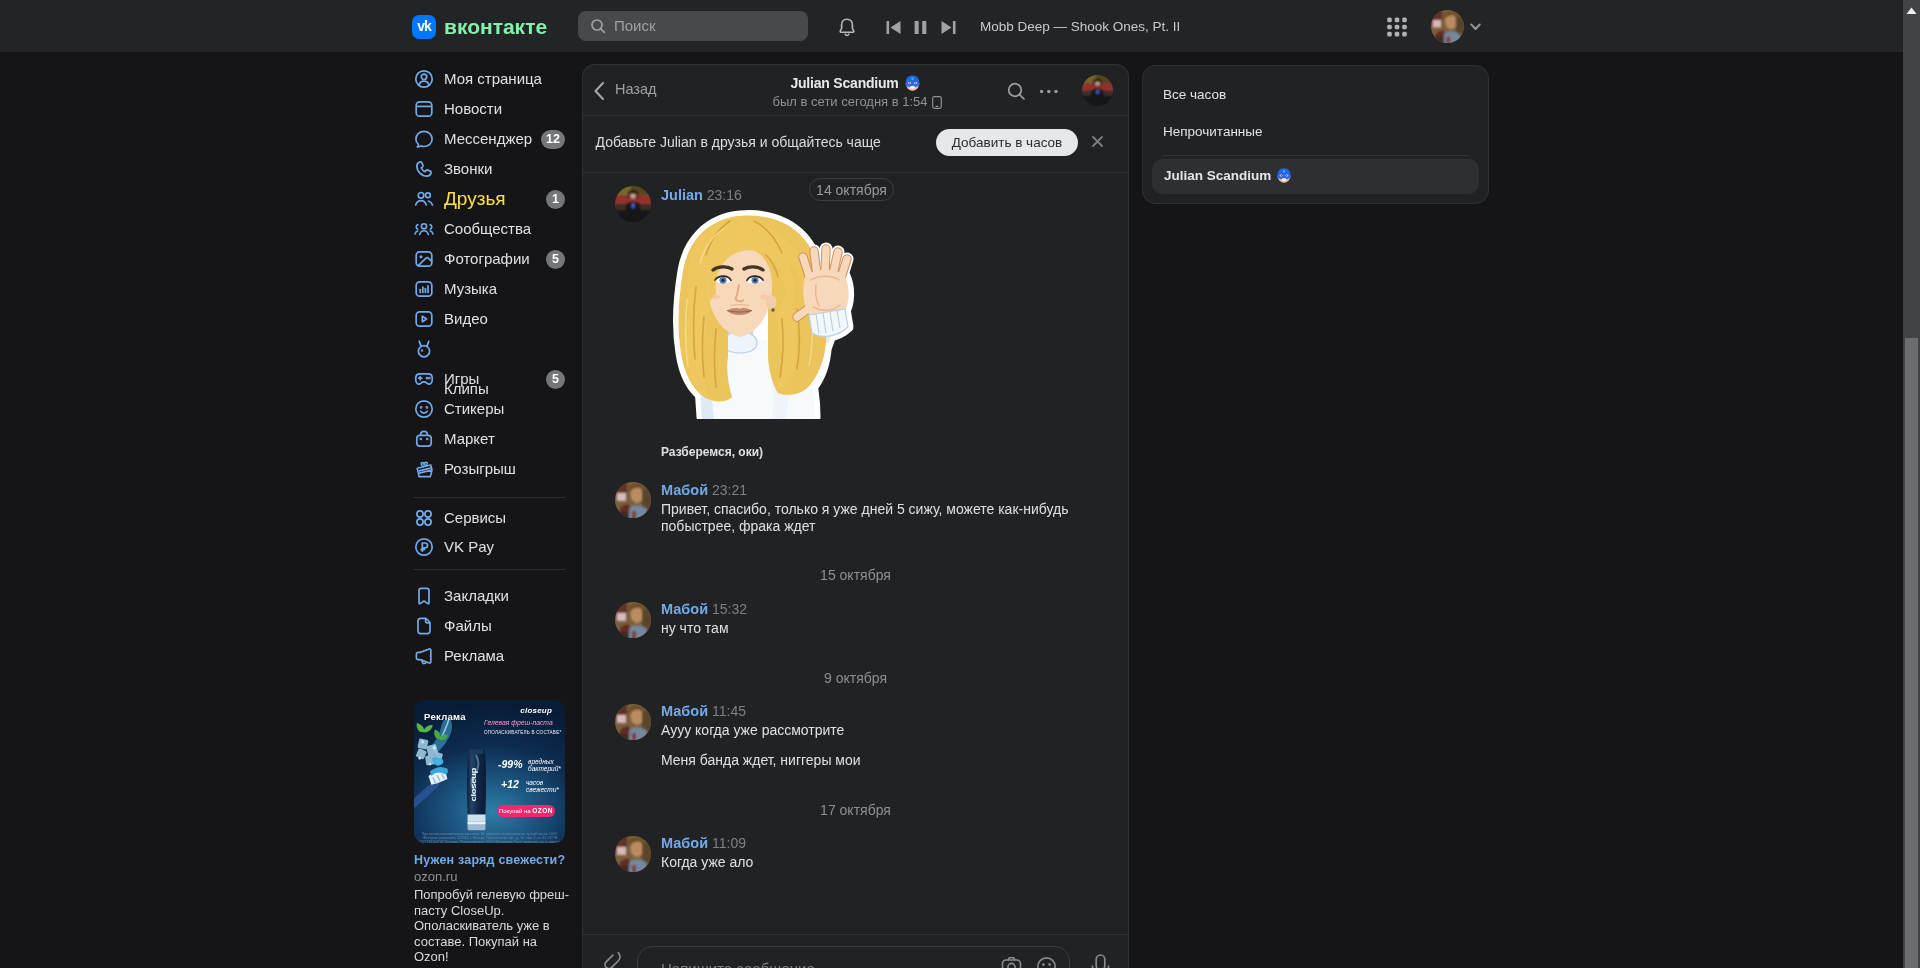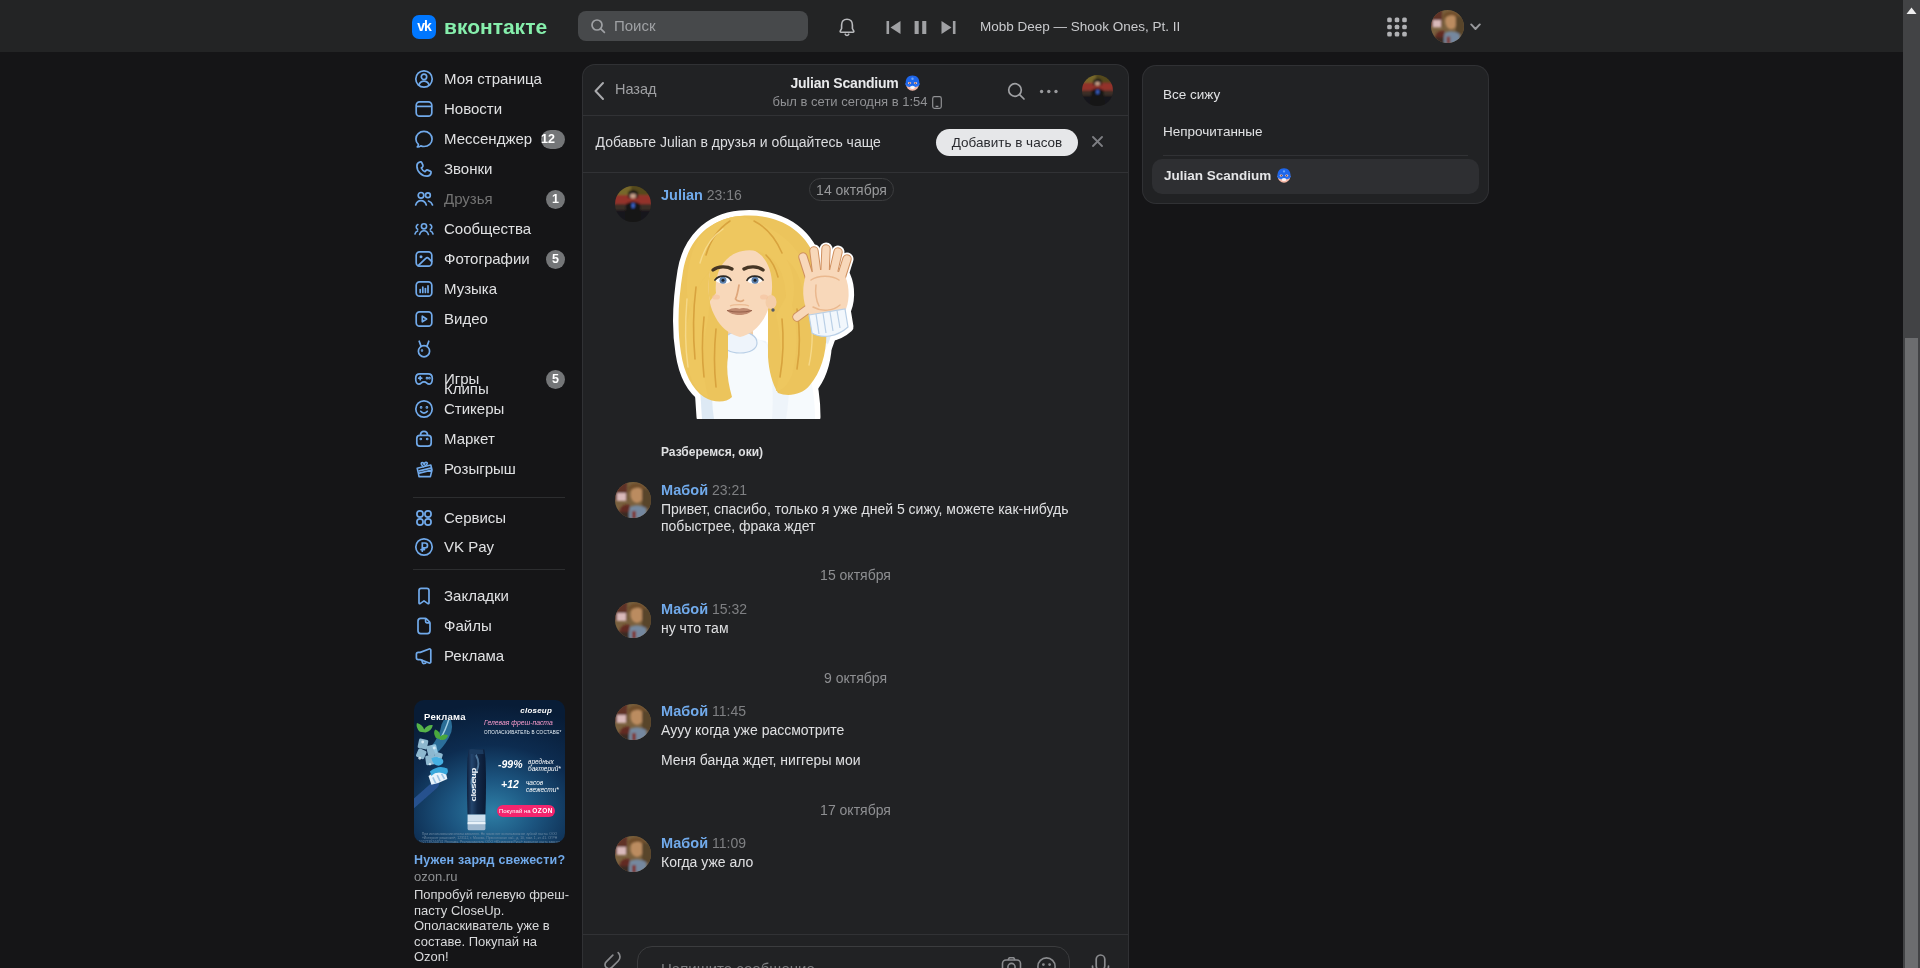--- a/index.html
+++ b/index.html
@@ -98,36 +98,36 @@
       <rect x="3.2" y="3.8" width="15.6" height="14.4" rx="3.4"></rect>
       <line x1="3.4" y1="8.4" x2="18.6" y2="8.4"></line>
     </g>
   </svg>
 <div class="a tx" style="left:444px;top:98px;height:22px;line-height:22px;font-size:15px;color:#e0e1e3;">Новости</div>
 
 <svg class="a" style="left:413px;top:128px;" width="22" height="22" viewBox="0 0 22 22">
     <path d="M11 3.4 C6.5 3.4 2.9 6.7 2.9 10.9 C2.9 13.1 3.9 15 5.4 16.4 C5.4 17.3 5.1 18.3 4.3 19 C5.6 19.1 6.9 18.6 7.8 17.9 C8.8 18.3 9.9 18.5 11 18.5 C15.5 18.5 19.1 15.1 19.1 10.9 C19.1 6.7 15.5 3.4 11 3.4 Z" fill="none" stroke="#71aaeb" stroke-width="1.7" stroke-linejoin="round"></path>
   </svg>
 <div class="a tx" style="left:444px;top:128px;height:22px;line-height:22px;font-size:15px;color:#e0e1e3;">Мессенджер</div>
-<div class="a tx" style="left:541px;top:130px;width:24px;height:19px;border-radius:9.5px;background:#747678;color:#fff;font-size:12.5px;font-weight:bold;text-align:left;line-height:19px;">12</div>
+<div class="a tx" style="left:541px;top:130px;width:24px;height:19px;border-radius:9.5px;background:#747678;color:#fff;font-size:12.5px;font-weight:bold;text-align:center;line-height:19px;">12</div>
 
 <svg class="a" style="left:413px;top:158px;" width="22" height="22" viewBox="0 0 22 22">
     <path d="M7.2 3.9 C8 3.7 8.6 4.1 8.9 4.8 L9.9 7.2 C10.2 7.9 10 8.6 9.4 9.1 L8.3 10 C9 11.6 10.4 13 12 13.7 L12.9 12.6 C13.4 12 14.1 11.8 14.8 12.1 L17.2 13.1 C17.9 13.4 18.3 14 18.1 14.8 C17.7 16.6 16.1 18.1 14.1 18.1 C8.6 18.1 3.9 13.4 3.9 7.9 C3.9 5.9 5.4 4.3 7.2 3.9 Z" fill="none" stroke="#71aaeb" stroke-width="1.7" stroke-linejoin="round"></path>
   </svg>
 <div class="a tx" style="left:444px;top:158px;height:22px;line-height:22px;font-size:15px;color:#e0e1e3;">Звонки</div>
 
 <svg class="a" style="left:413px;top:188px;" width="22" height="22" viewBox="0 0 22 22">
     <g fill="none" stroke="#71aaeb" stroke-width="1.7" stroke-linecap="round">
       <circle cx="8" cy="7.3" r="2.8"></circle>
       <path d="M2.7 16.9 C3.6 14.1 5.6 12.6 8 12.6 C10.4 12.6 12.4 14.1 13.3 16.9"></path>
       <circle cx="14.9" cy="7.3" r="2.4"></circle>
       <path d="M15.5 13 C17.5 13.6 18.9 14.9 19.5 16.9"></path>
     </g>
   </svg>
-<div class="a tx" style="left:444px;top:188px;height:22px;line-height:22px;font-size:15px;color:#737373;">Друзья</div>
+<div class="a tx" style="left:444px;top:188px;height:22px;line-height:22px;font-size:19px;color:#fde047;">Друзья</div>
 <div class="a tx" style="left:546px;top:189.5px;width:19px;height:19px;border-radius:50%;background:#747678;color:#fff;font-size:12.5px;font-weight:bold;text-align:center;line-height:19px;">1</div>
 
 <svg class="a" style="left:413px;top:218px;" width="22" height="22" viewBox="0 0 22 22">
     <g fill="none" stroke="#71aaeb" stroke-width="1.6" stroke-linecap="round">
       <circle cx="11" cy="8.3" r="2.6"></circle>
       <path d="M6.6 16.5 C7.4 14.1 9 12.8 11 12.8 C13 12.8 14.6 14.1 15.4 16.5"></path>
       <path d="M4.9 6.5 C3.9 6.9 3.2 7.8 3.2 9 C3.2 10 3.8 10.9 4.7 11.3"></path>
       <path d="M2 16 C2.4 14.4 3.3 13.3 4.6 12.9"></path>
       <path d="M17.1 6.5 C18.1 6.9 18.8 7.8 18.8 9 C18.8 10 18.2 10.9 17.3 11.3"></path>
       <path d="M20 16 C19.6 14.4 18.7 13.3 17.4 12.9"></path>
@@ -625,21 +625,21 @@
         <path d="M6.8 12.6 C 8 14.3 9.2 15.1 10.5 15.1 C 11.8 15.1 13 14.3 14.2 12.6" stroke-linecap="round"></path>
       </g>
     </svg>
   <svg class="a" style="left:508px;top:889px;" width="19" height="26" viewBox="0 0 19 26">
       <rect x="5.2" y="1" width="8.6" height="15" rx="4.3" fill="none" stroke="#8a8b8e" stroke-width="1.7"></rect>
       <path d="M1.5 12 C 1.5 16.6 5 20 9.5 20 C 14 20 17.5 16.6 17.5 12" fill="none" stroke="#8a8b8e" stroke-width="1.7" stroke-linecap="round"></path>
     </svg>
 </div>
 
 <div class="a" style="left:1142.5px;top:66px;width:345.5px;height:137px;background:#212224;border-radius:13px;box-shadow:0 0 0 1px #303134;overflow:hidden;">
-  <div class="a tx" style="left:20.5px;top:20.5px;font-size:13.5px;color:#e1e2e4;">Все сижу</div>
+  <div class="a tx" style="left:20.5px;top:20.5px;font-size:13.5px;color:#e1e2e4;">Все часов</div>
   <div class="a tx" style="left:20.5px;top:58px;font-size:13.5px;color:#e1e2e4;">Непрочитанные</div>
   <div class="a" style="left:20.5px;top:88.5px;width:305px;height:1px;background:#313235;"></div>
   <div class="a" style="left:9px;top:92.5px;width:327.5px;height:35px;border-radius:10px;background:#2e2f32;"></div>
   <div class="a" style="left:21.5px;top:101px;display:flex;align-items:center;gap:5px;font-size:13.5px;font-weight:bold;color:#e5e6e8;">
       <span>Julian Scandium</span>
       <svg width="16" height="16" viewBox="0 0 20 20">
         <ellipse cx="10" cy="11.5" rx="7.8" ry="8.1" fill="#f7b9a8"></ellipse>
         <path d="M2.2 12.2 C 1 5.5 4.8 1.7 10 1.7 C 15.2 1.7 19 5.5 17.8 12.2 C 16.8 13.8 14.2 14.4 10 14.4 C 5.8 14.4 3.2 13.8 2.2 12.2 Z" fill="#1e66ea"></path>
         <path d="M1.5 10.5 C 3 12.8 6.5 13.6 10 13.6 C 13.5 13.6 17 12.8 18.5 10.5 C 19 12 18 13.6 16.5 14.3 C 13 16 7 16 3.5 14.3 C 2 13.6 1 12 1.5 10.5 Z" fill="#2e74f2"></path>
         <ellipse cx="6.5" cy="10.7" rx="2" ry="1.4" fill="#f8c5b4"></ellipse>

